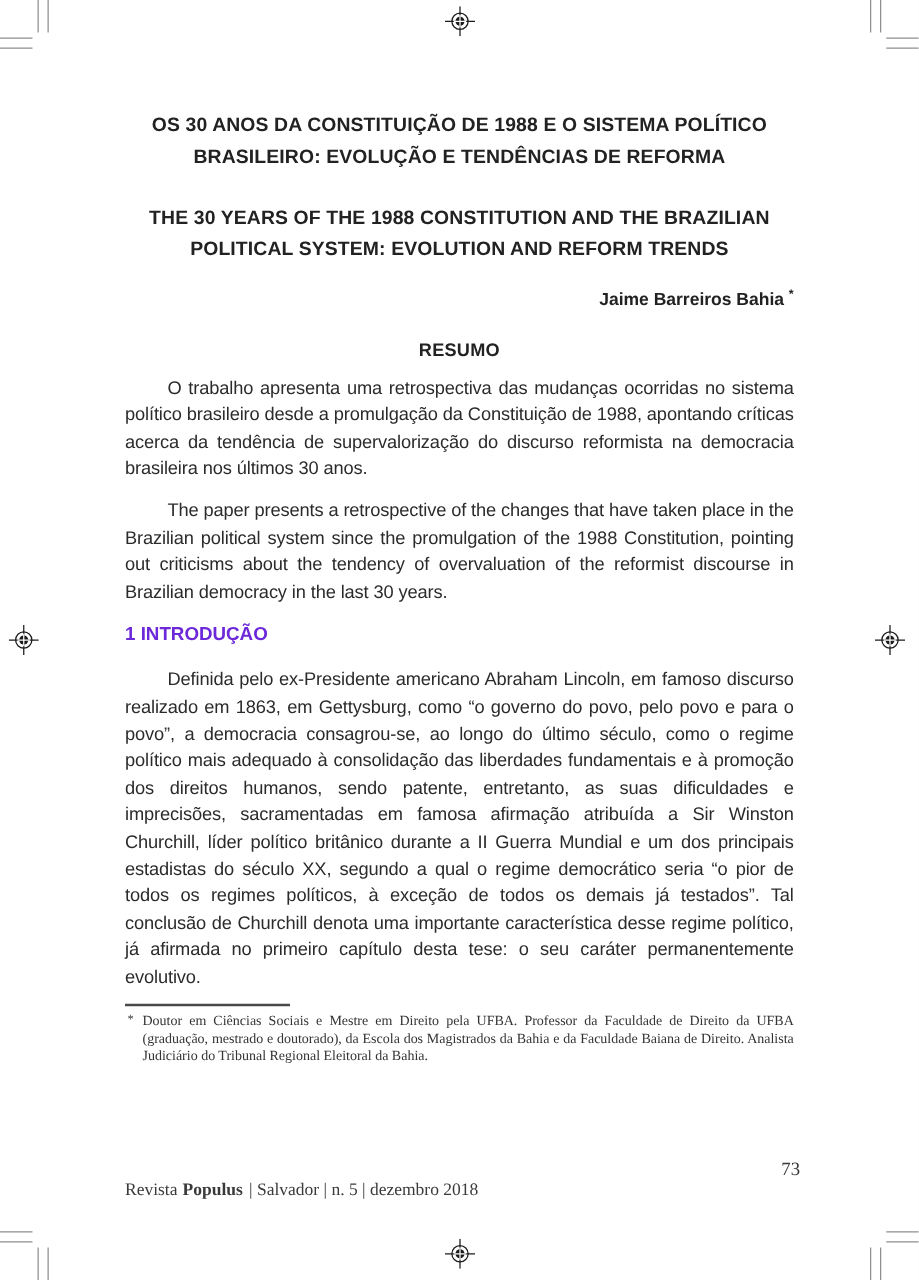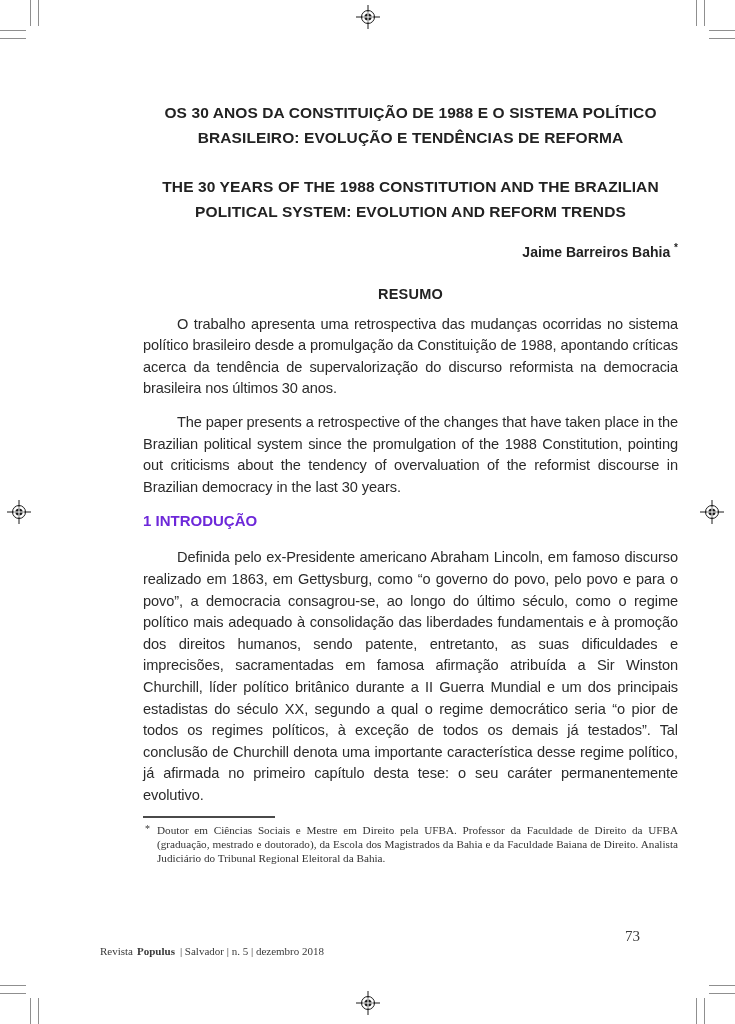--- a/index.html
+++ b/index.html
@@ -12,23 +12,22 @@
     position:relative; width:735px; height:1024px;
     background:#ffffff; overflow:hidden;
   }
   
   .cm { position:absolute; background:#8f8f8f; }
   
   .regmark { position:absolute; width:24px; height:24px; }
   .regmark svg { display:block; }
   
   .content {
-    position:absolute; left:100px; top:12px; width:535px;
+    position:absolute; left:100px; top:0; width:535px;
     color:#2b2b2b;
-    margin-left:43px;
   }
   .title {
     margin:88px 0 0; font-size:15.5px; font-weight:bold;
     line-height:25px; text-align:center; letter-spacing:0.1px; color:#222;
   }
   .title-en { margin-top:24px; }
   .author-line {
     margin-top:18px; text-align:right; font-weight:bold;
     font-size:14px; color:#222;
   }
@@ -55,21 +54,21 @@
     font-family:"Liberation Serif", serif; font-size:11.2px;
     line-height:14px; text-align:justify; color:#333;
   }
   .fn-marker { position:absolute; left:2px; top:-1px; font-size:10px; }
   .page-number {
     position:absolute; right:95px; top:928px;
     font-family:"Liberation Serif", serif; font-size:15px; color:#3a3a3a;
   }
   .footer-line {
     position:absolute; left:100px; top:945px;
-    font-family:"Liberation Serif", serif; font-size:11px; color:#3a3a3a;
+    font-family:"Liberation Serif", serif; font-size:14px; color:#3a3a3a;
   }
   .footer-brand { font-weight:bold; margin-left:4px; }
   .footer-meta { margin-left:5px; }
   .print-info {
     position:absolute; left:0; top:993px; width:735px; height:16px;
     font-family:"Liberation Serif", serif; font-size:10px; color:#3d3d3d;margin-top:48px;
   }
   .print-left { position:absolute; left:52px; top:0; }
   .print-left .print-page-num { margin-left:10px; }
   .print-right { position:absolute; right:68px; top:0; }

